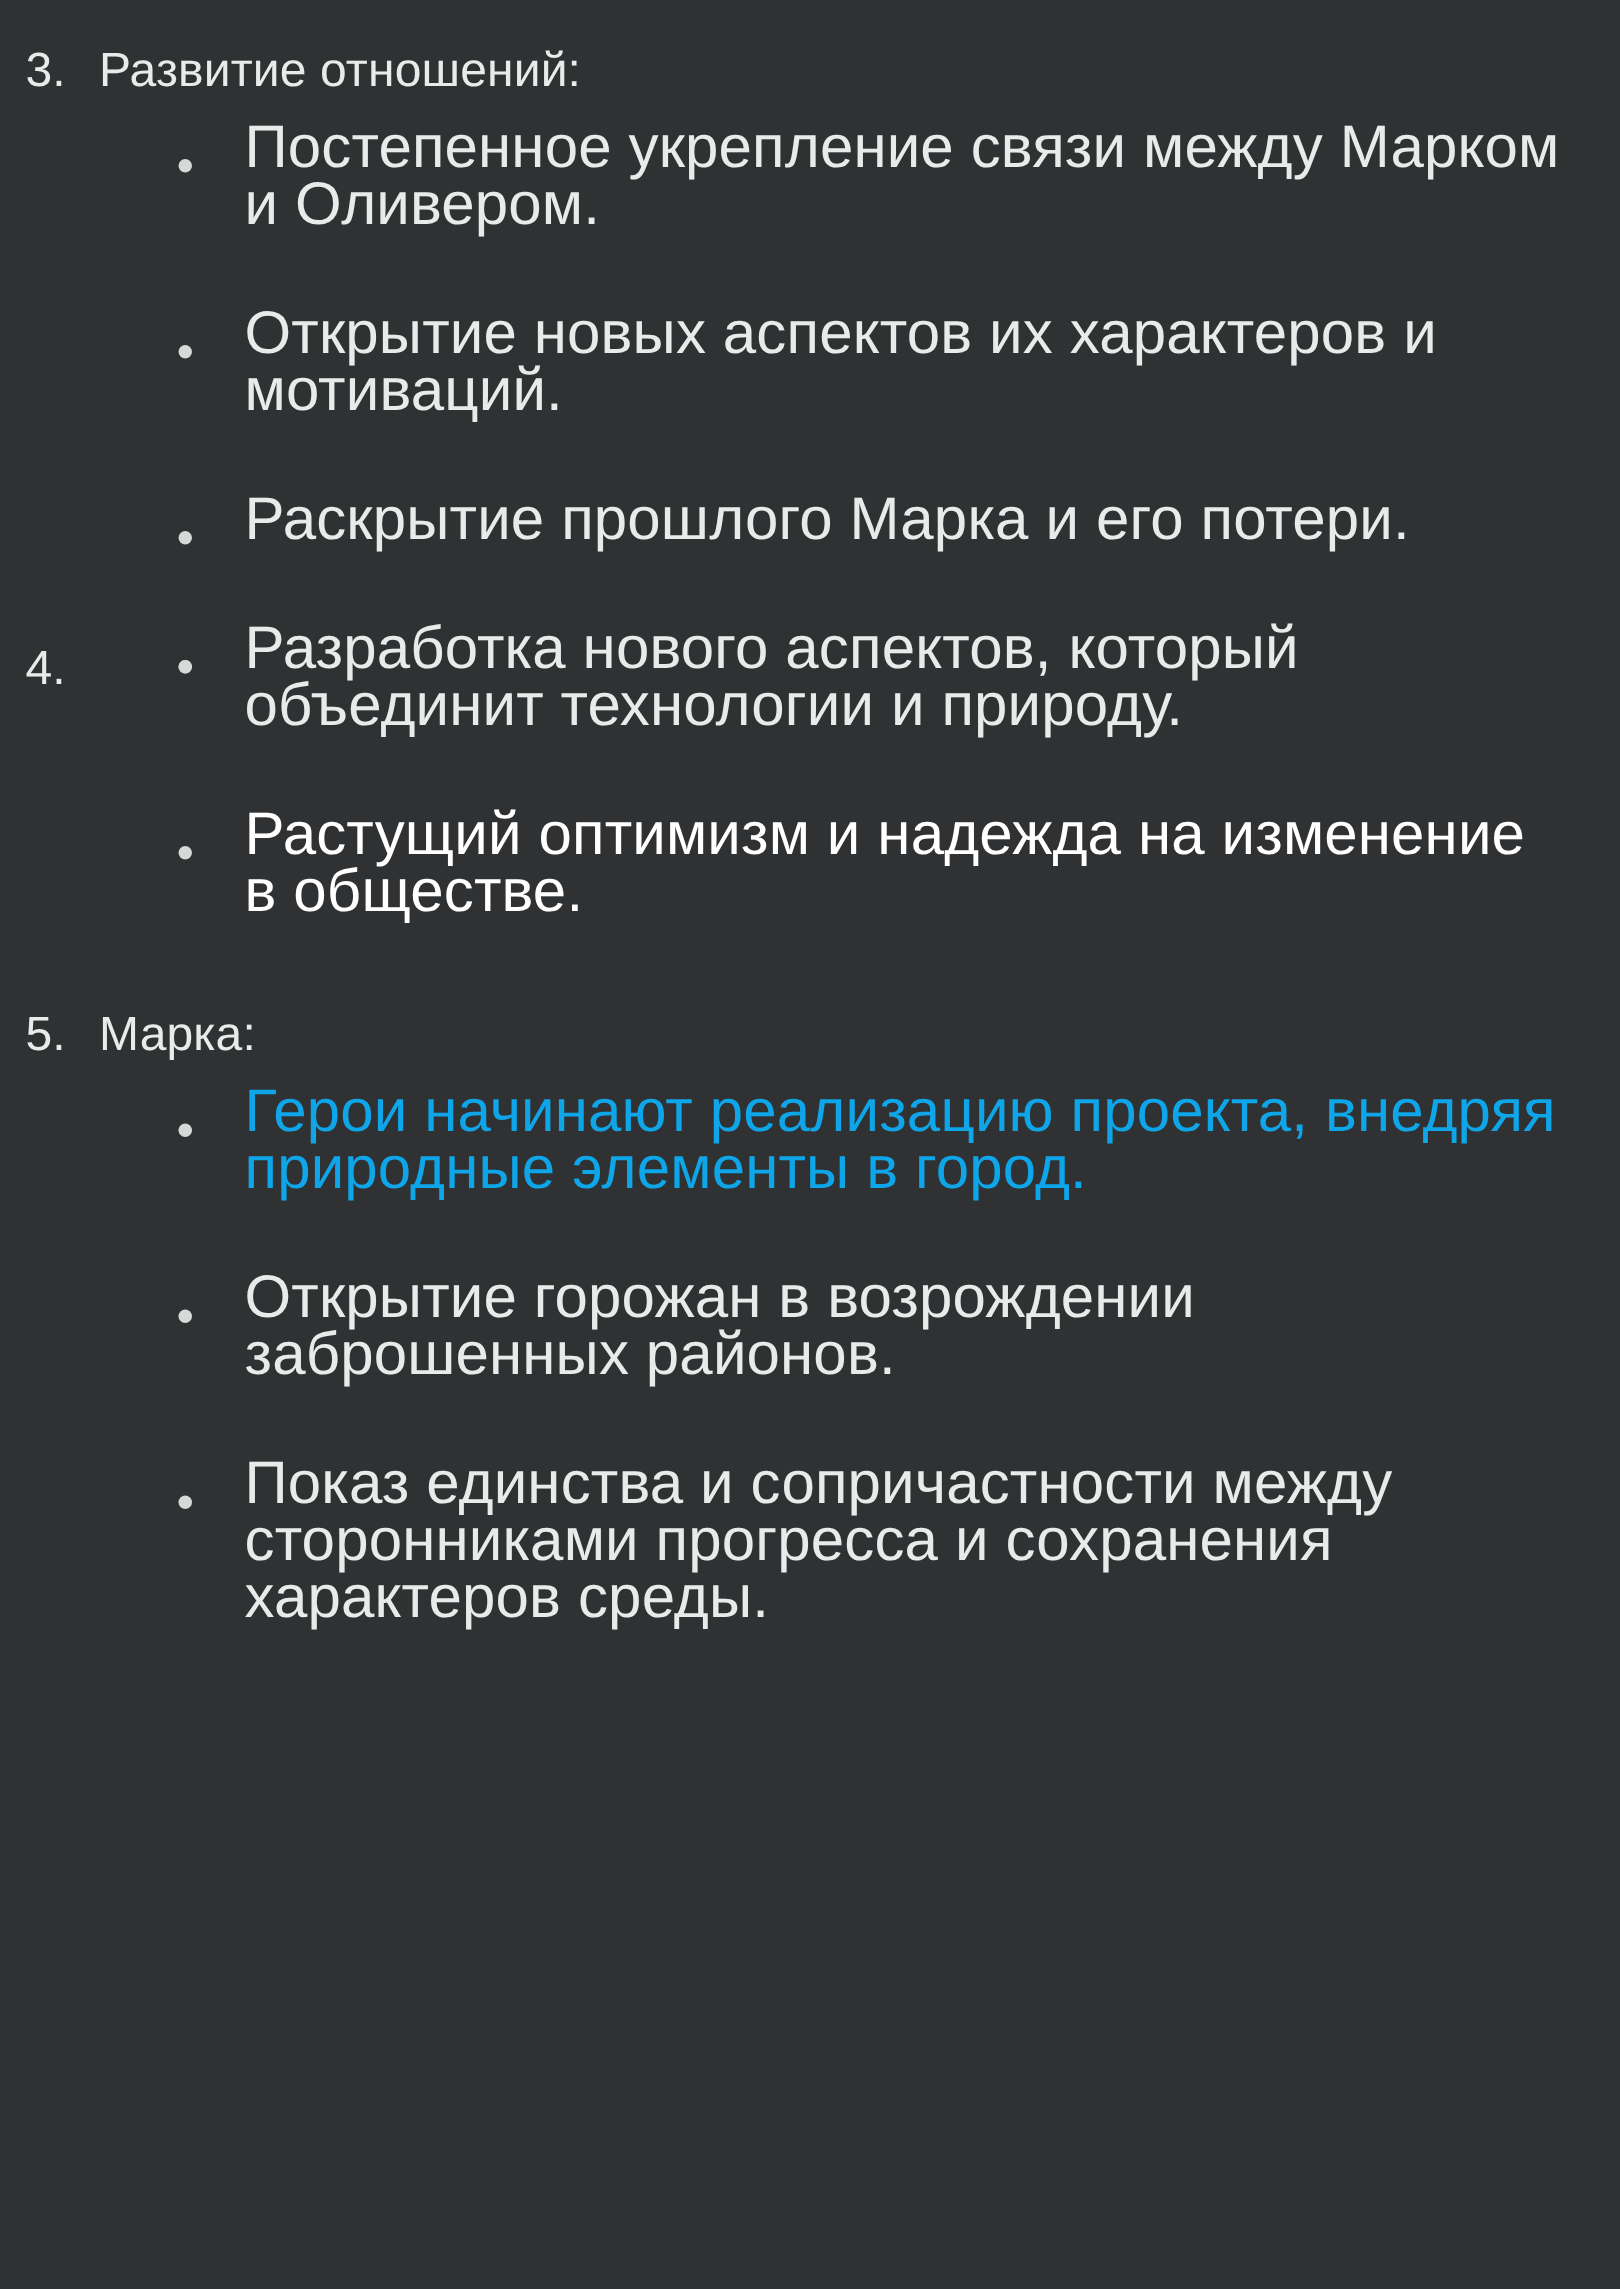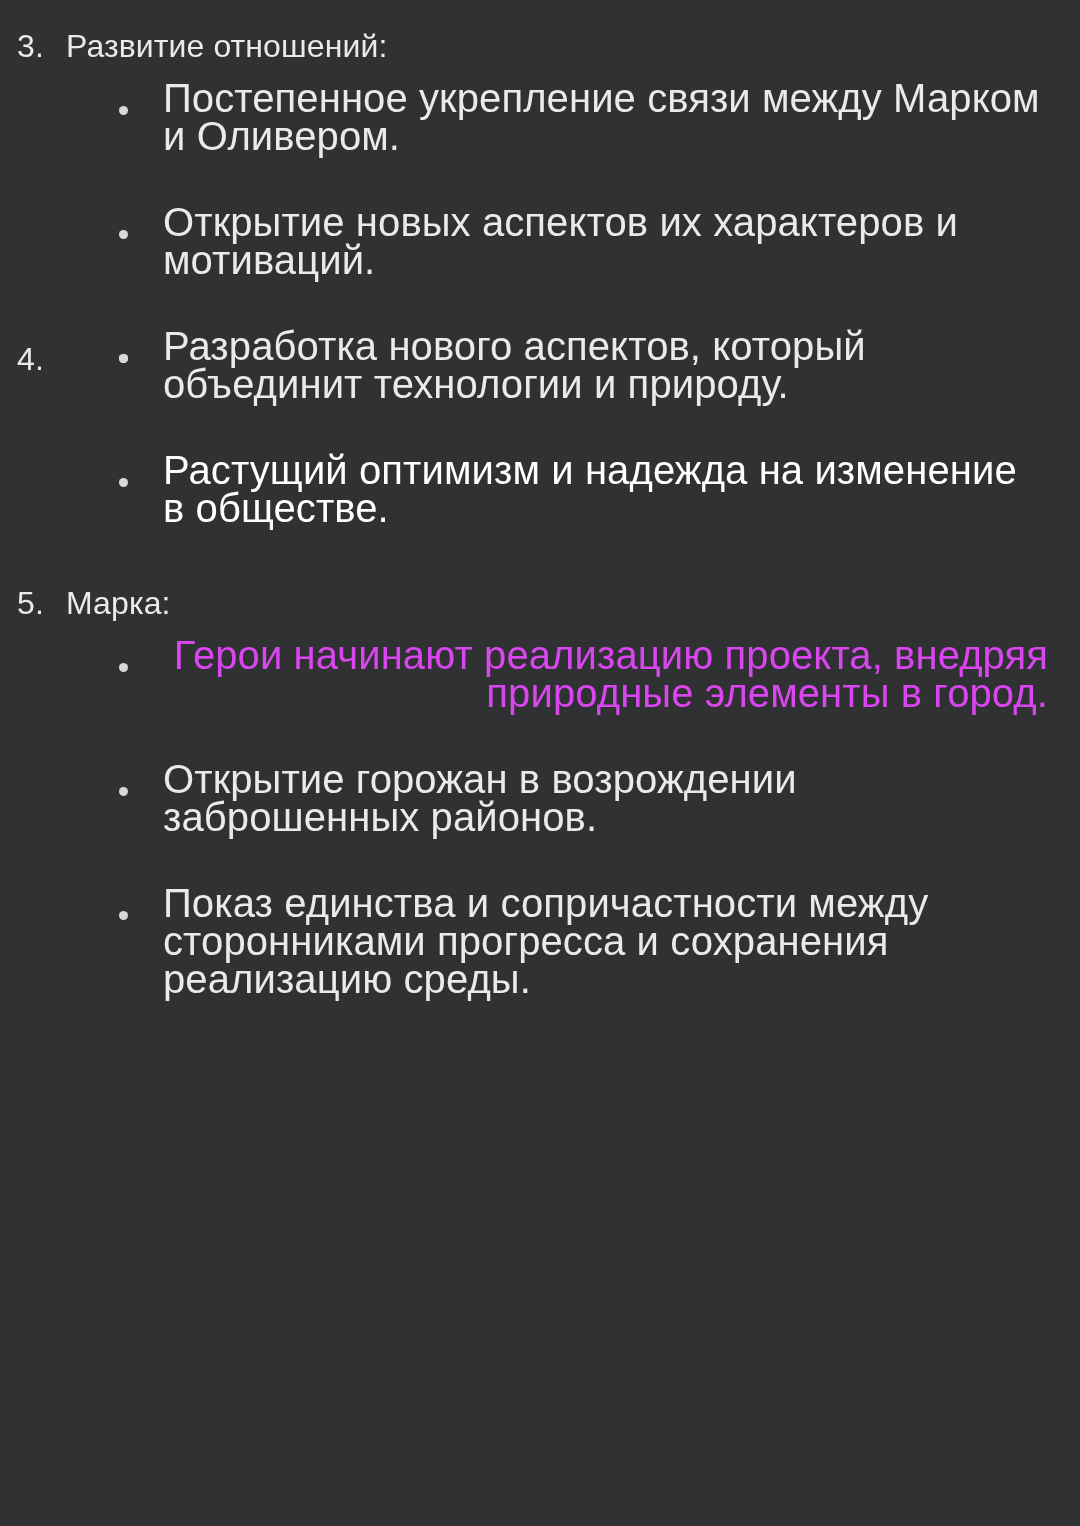--- a/index.html
+++ b/index.html
@@ -100,20 +100,21 @@
           <li class="bullet-item" style="color: rgb(233, 234, 234);">
             <span class="bullet-dot" style="background: rgb(215, 216, 216);"></span>
             <span class="bullet-text">Постепенное укрепление связи между Марком и Оливером.</span>
           </li>
           <li class="bullet-item" style="color: rgb(233, 234, 234);">
             <span class="bullet-dot" style="background: rgb(215, 216, 216);"></span>
             <span class="bullet-text">Открытие новых аспектов их характеров и мотиваций.</span>
           </li>
           <li class="bullet-item" style="color: rgb(233, 234, 234);">
             <span class="bullet-dot" style="background: rgb(215, 216, 216);"></span>
+            <span class="bullet-text">Раскрытие прошлого Марка и его потери.</span>
           </li>
         </ul>
       </li>
       <li class="section">
         <div class="section-head" style="color: rgb(233, 234, 234);"><span class="section-num" style="color: rgb(233, 234, 234);">4.</span></div>
         <ul class="bullets">
           <li class="bullet-item" style="color: rgb(233, 234, 234);">
             <span class="bullet-dot" style="background: rgb(215, 216, 216);"></span>
           </li>
           <li class="bullet-item" style="color: rgb(233, 234, 234);">
@@ -122,28 +123,28 @@
           </li>
           <li class="bullet-item" style="color: #ffffff;">
             <span class="bullet-dot" style="background: rgb(215, 216, 216);"></span>
             <span class="bullet-text">Растущий оптимизм и надежда на изменение в обществе.</span>
           </li>
         </ul>
       </li>
       <li class="section">
         <div class="section-head" style="color: rgb(233, 234, 234);"><span class="section-num" style="color: rgb(233, 234, 234);">5.</span><span>Марка:</span></div>
         <ul class="bullets">
-          <li class="bullet-item" style="color: #d946ef; text-align: right;">
+          <li class="bullet-item" style="color: #0ea5e9;">
             <span class="bullet-dot" style="background: rgb(215, 216, 216);"></span>
             <span class="bullet-text">Герои начинают реализацию проекта, внедряя природные элементы в город.</span>
           </li>
           <li class="bullet-item" style="color: rgb(233, 234, 234);">
             <span class="bullet-dot" style="background: rgb(215, 216, 216);"></span>
             <span class="bullet-text">Открытие горожан в возрождении заброшенных районов.</span>
           </li>
           <li class="bullet-item" style="color: rgb(233, 234, 234);">
             <span class="bullet-dot" style="background: rgb(215, 216, 216);"></span>
-            <span class="bullet-text">Показ единства и сопричастности между сторонниками прогресса и сохранения реализацию среды.</span>
+            <span class="bullet-text">Показ единства и сопричастности между сторонниками прогресса и сохранения характеров среды.</span>
           </li>
         </ul>
       </li>
     </ol>
 </div>
 
 </body></html>

